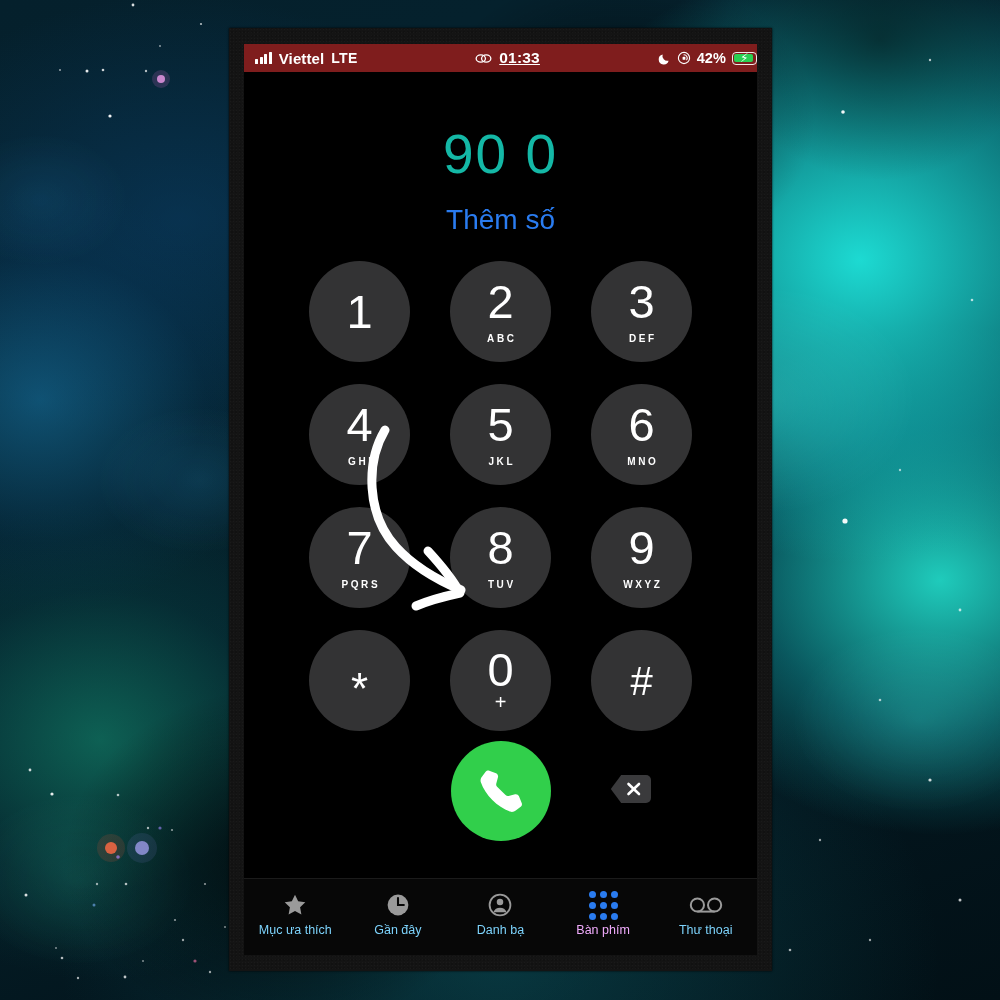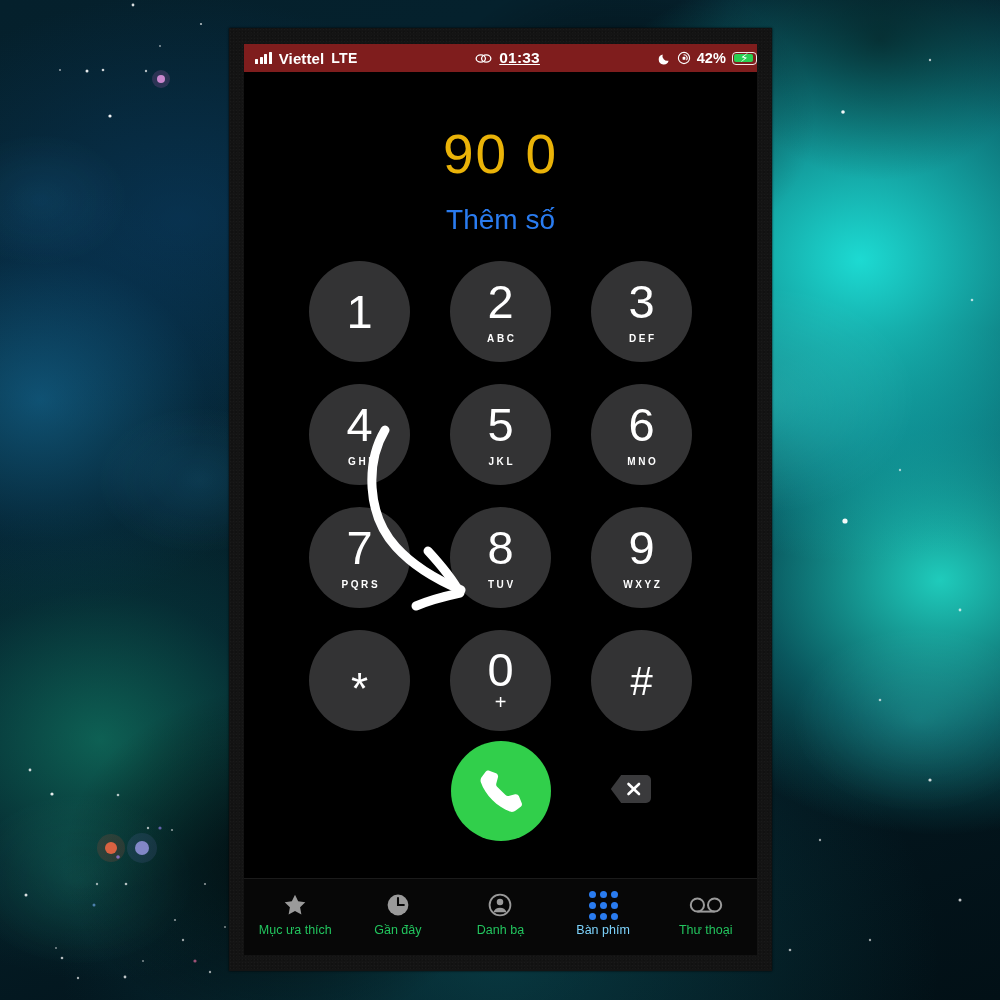--- a/index.html
+++ b/index.html
@@ -84,21 +84,21 @@
   .batt::after{
     content:"";position:absolute;right:-4.4px;top:3.4px;width:2.2px;height:5px;
     background:rgba(255,255,255,.75);border-radius:0 1.5px 1.5px 0;
   }
   .batt .fill{position:absolute;left:1.2px;top:1.2px;bottom:1.2px;width:19px;background:#2ad152;border-radius:2px;}
   .batt .bolt{position:absolute;left:7px;top:-0.5px;font-size:12px;color:#fff;line-height:13px;}
 
   
   .number{
     position:absolute;left:0;top:78px;width:513px;text-align:center;
-    color:#eab308;font-size:55px;font-weight:300;letter-spacing:2px;
+    color:#14b8a6;font-size:55px;font-weight:300;letter-spacing:2px;
     font-family:"Liberation Sans","DejaVu Sans",sans-serif;
   }
   .addnum{
     position:absolute;left:0;top:160px;width:513px;text-align:center;
     color:#2a7cf0;font-size:28px;font-weight:400;
   }
 
   
   .keypad{position:absolute;left:0;top:217px;width:513px;}
   .krow{display:flex;justify-content:center;gap:40px;margin-bottom:22px;}
@@ -126,24 +126,24 @@
   }
 
   
   .tabbar{
     position:absolute;left:0;bottom:0;width:513px;height:76px;
     background:#070707;display:flex;align-items:flex-start;
     border-top:1px solid #1b1b1b;
   }
   .tab{
     flex:1;display:flex;flex-direction:column;align-items:center;
-    padding-top:12px;color:#22c55e;gap:5px;
+    padding-top:12px;color:#7dd3fc;gap:5px;
   }
   .tab .tlabel{font-size:12.5px;line-height:1;}
-  .tab.active{color:#7dd3fc;}
+  .tab.active{color:#f0abfc;}
   .tab .ticon{height:28px;display:flex;align-items:center;justify-content:center;}
   .dots{display:grid;grid-template-columns:repeat(3,7px);gap:4px;}
   .dots i{width:7px;height:7px;border-radius:50%;background:#2a7cf0;display:block;}
 
   
   .arrow{position:absolute;left:0;top:0;width:513px;height:911px;pointer-events:none;z-index:5;}
 </style>
 </head>
 <body>
 

